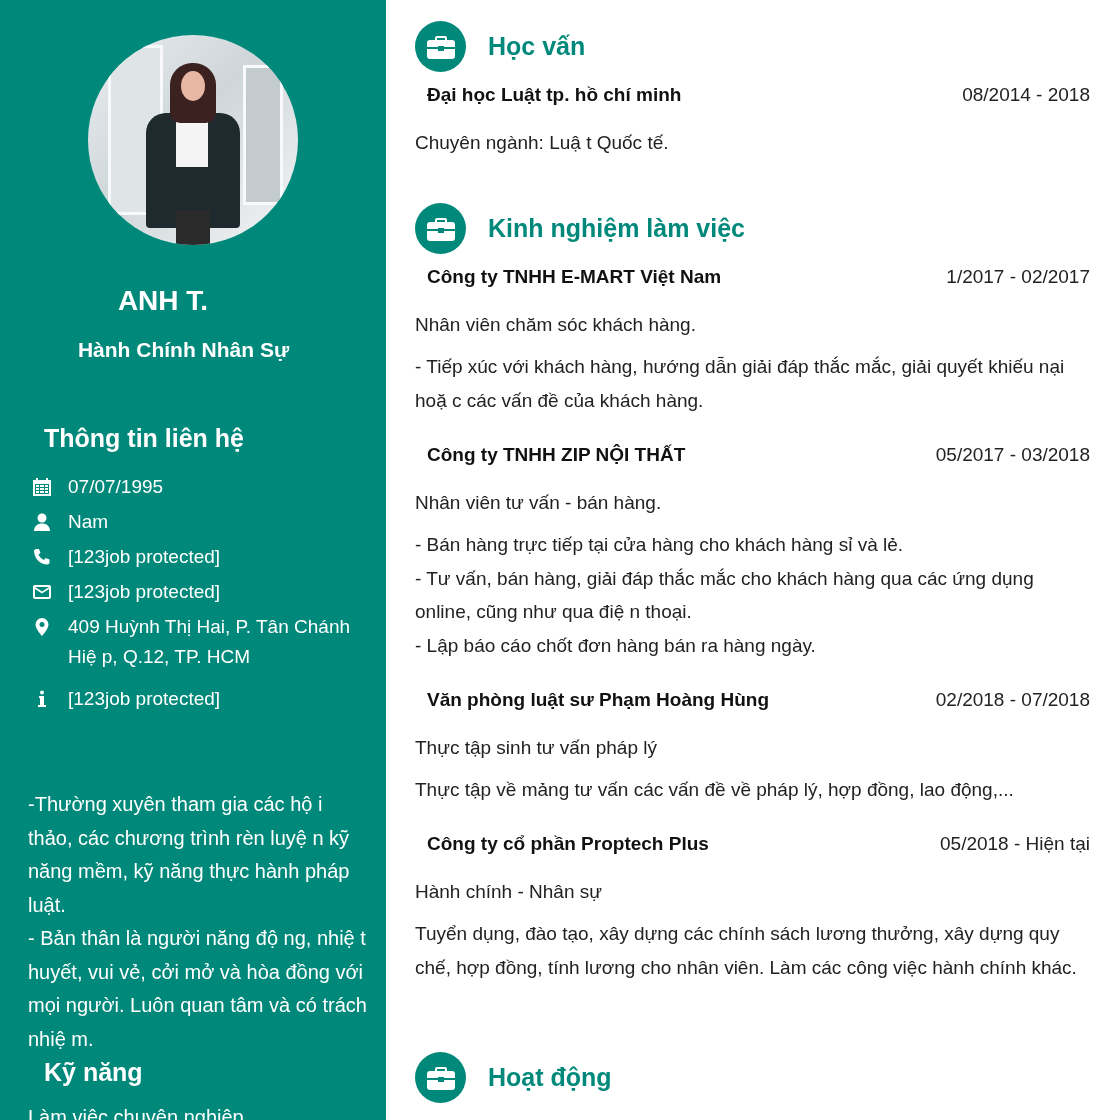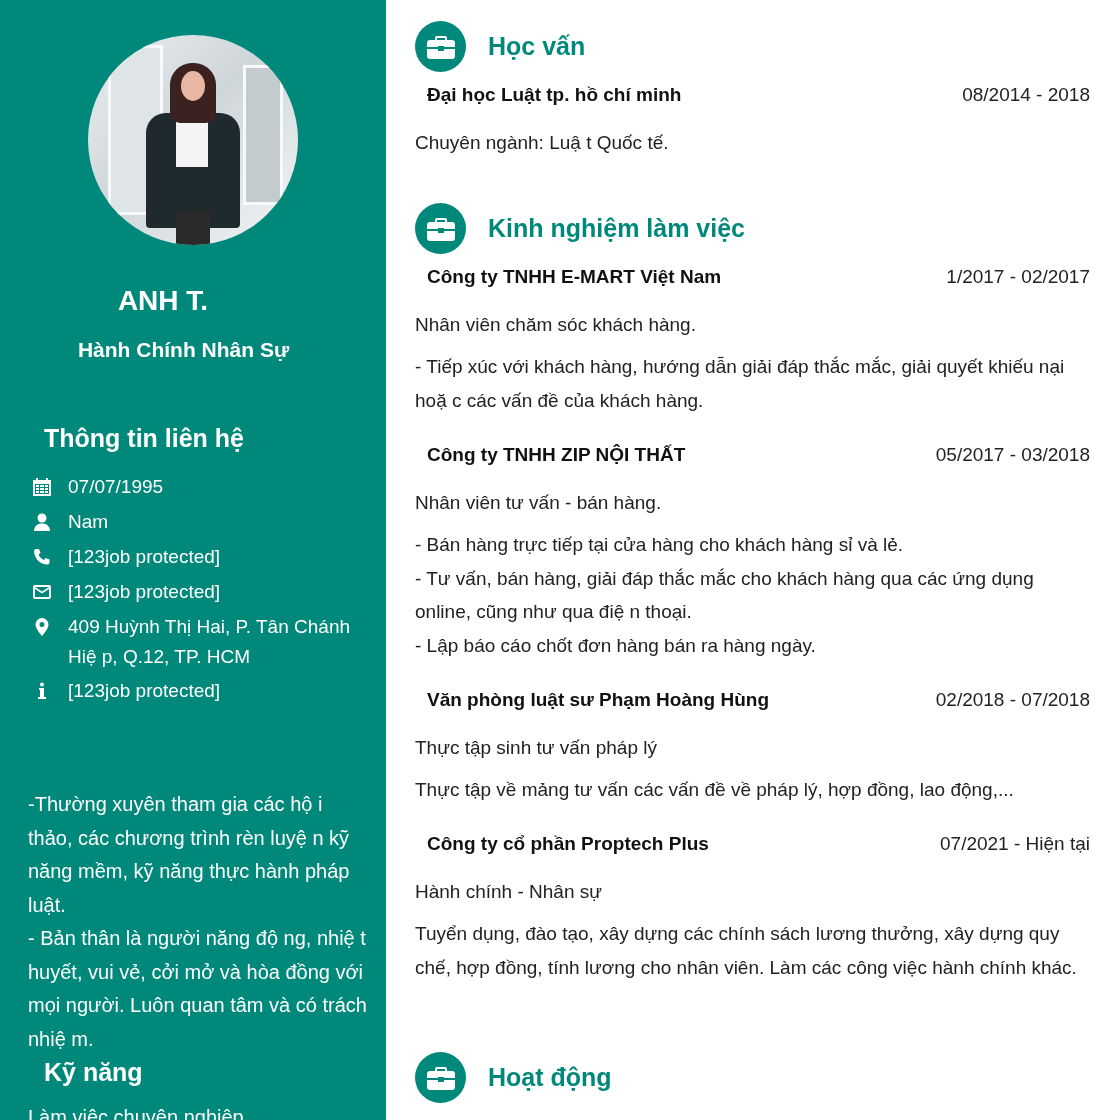--- a/index.html
+++ b/index.html
@@ -24,21 +24,21 @@
   .avatar .legs { position:absolute; left:88px; top:175px; width:34px; height:40px; background:#2a2a2a; }
 
   .name { position: absolute; left: 0; width: 326px; top: 285px; text-align: center; font-size: 28px; font-weight: bold; }
   .role { position: absolute; left: 0; width: 367px; top: 338px; text-align: center; font-size: 21px; font-weight: bold; }
 
   .side-h { position: absolute; left: 28px; font-size: 25px; font-weight: bold; margin-left: 16px; }
   .contact { position: absolute; left: 32px; top: 472px; width: 330px; }
   .contact .row { display: flex; align-items: flex-start; font-size: 19px; line-height: 30px; margin-bottom: 5px; }
   .contact .row .ic { width: 26px; height: 30px; display: flex; align-items: center; justify-content: flex-start; flex-shrink: 0; margin-right: 10px; }
   .contact .row .ic svg { width: 20px; height: 20px; fill: #fff; }
-  .contact .row.addr { margin-bottom: 4px; }
+  .contact .row.addr { margin-bottom: 12px; }
 
   .side-text { position: absolute; left: 28px; width: 340px; font-size: 20px; line-height: 33.5px; }
 
   .main { position: absolute; left: 415px; top: 0; width: 663px; }
   .sec-head { position: absolute; left: 0; display: flex; align-items: center; text-align: right; }
   .sec-icon { width: 51px; height: 51px; border-radius: 50%; background: #00897b; display:flex; align-items:center; justify-content:center; }
   .sec-icon svg { width: 28px; height: 24px; fill: #fff; }
   .sec-title { margin-left: 22px; font-size: 25px; font-weight: bold; color: #00897b; }
 
   .entry-head { position: absolute; left: 12px; width: 663px; display: flex; justify-content: space-between; font-size: 19px; }
@@ -175,21 +175,21 @@
 
   <div class="entry-head" style="top:689px">
     <span class="org">Văn phòng luật sư Phạm Hoàng Hùng</span>
     <span class="date">02/2018 - 07/2018</span>
   </div>
   <div class="p" style="top:731px">Thực tập sinh tư vấn pháp lý</div>
   <div class="p" style="top:773px">Thực tập về mảng tư vấn các vấn đề về pháp lý, hợp đồng, lao động,...</div>
 
   <div class="entry-head" style="top:833px">
     <span class="org">Công ty cổ phần Proptech Plus</span>
-    <span class="date">07/2021 - Hiện tại</span>
+    <span class="date">05/2018 - Hiện tại</span>
   </div>
   <div class="p" style="top:875px">Hành chính - Nhân sự</div>
   <div class="p" style="top:917px">Tuyển dụng, đào tạo, xây dựng các chính sách lương thưởng, xây dựng quy chế, hợp đồng, tính lương cho nhân viên. Làm các công việc hành chính khác.</div>
 
   <div class="sec-head" style="top:1052px">
     <div class="sec-icon">
         <svg viewBox="0 0 28 24">
           <use href="#briefcase"></use>
         </svg>
       </div>

